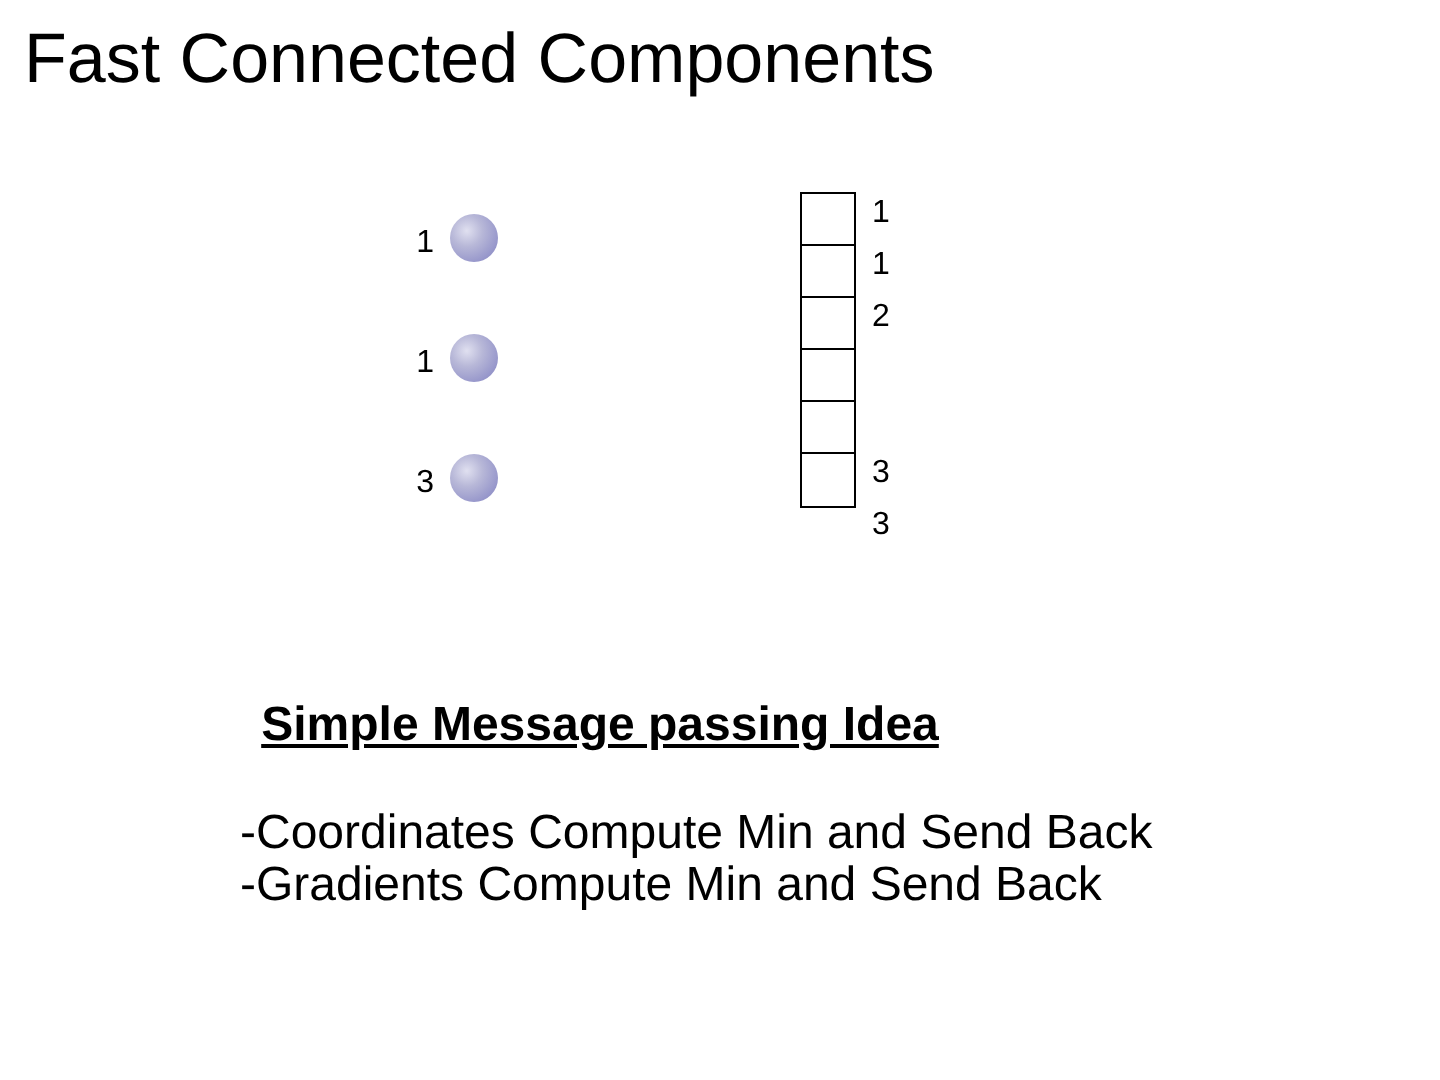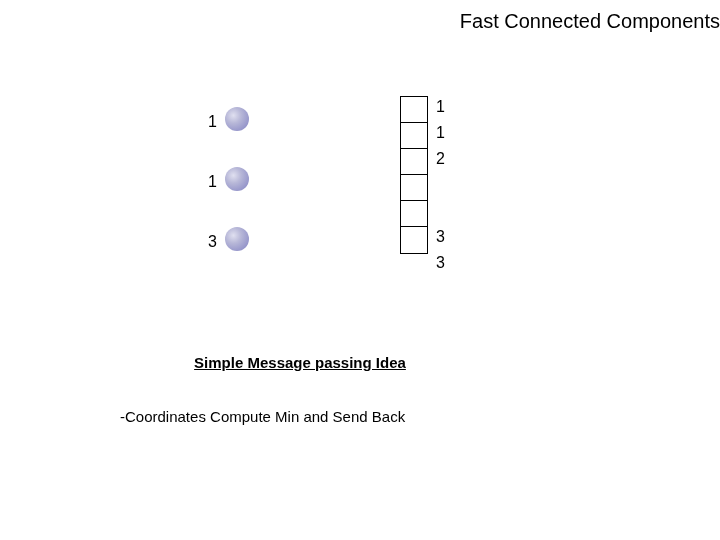--- a/index.html
+++ b/index.html
@@ -1,25 +1,25 @@
 <!DOCTYPE html>
 <html><head>
 <meta charset="utf-8">
 <style>
   html,body{margin:0;padding:0;background:#fff;font-family:Arial,Helvetica,sans-serif;color:#000;}
   .stage{position:relative;width:720px;height:540px;}
-  .title{position:absolute;left:0;right:0;top:10px;text-align:right;font-size:20px;}
+  .title{position:absolute;left:12px;right:0;top:10px;text-align:left;font-size:35px;}
   .dot{position:absolute;width:24px;height:24px;border-radius:50%;
        background:radial-gradient(circle at 35% 35%,#e0e0f0 0%,#b8b8d8 35%,#9a9acc 70%,#8080c0 100%);}
   .dot-label{position:absolute;font-size:16px;text-align:right;width:20px;}
   .cells{position:absolute;border:1px solid #000;}
   .cell{width:26px;height:26px;border-bottom:1px solid #000;box-sizing:border-box;}
   .cell:last-child{border-bottom:none;}
   .cell-label{position:absolute;font-size:16px;}
-  .body-text{position:absolute;font-size:15px;line-height:26px;}
+  .body-text{position:absolute;font-size:24px;line-height:26px;}
   .subhead{font-weight:bold;text-decoration:underline;text-align:center;}
 </style>
 </head>
 <body>
 
 <div class="stage">
 
   <div class="title">Fast Connected Components</div>
 
   <div class="dot-label" style="left:197px;top:113px;">1</div>
@@ -41,14 +41,15 @@
   </div>
   <span class="cell-label" style="left:436px;top: 98px;">1</span>
   <span class="cell-label" style="left:436px;top:124px;">1</span>
   <span class="cell-label" style="left:436px;top:150px;">2</span>
   <span class="cell-label" style="left:436px;top:176px;"></span>
   <span class="cell-label" style="left:436px;top:228px;">3</span>
   <span class="cell-label" style="left:436px;top:254px;">3</span>
 
   <div class="body-text subhead" style="left:120px;top:350px;width:360px;">Simple Message passing Idea</div>
   <div class="body-text" style="left:120px;top:404px;text-align:center;">-Coordinates Compute Min and Send Back</div>
+  <div class="body-text" style="left:120px;top:430px;">-Gradients Compute Min and Send Back</div>
 
 </div>
 
 </body></html>

